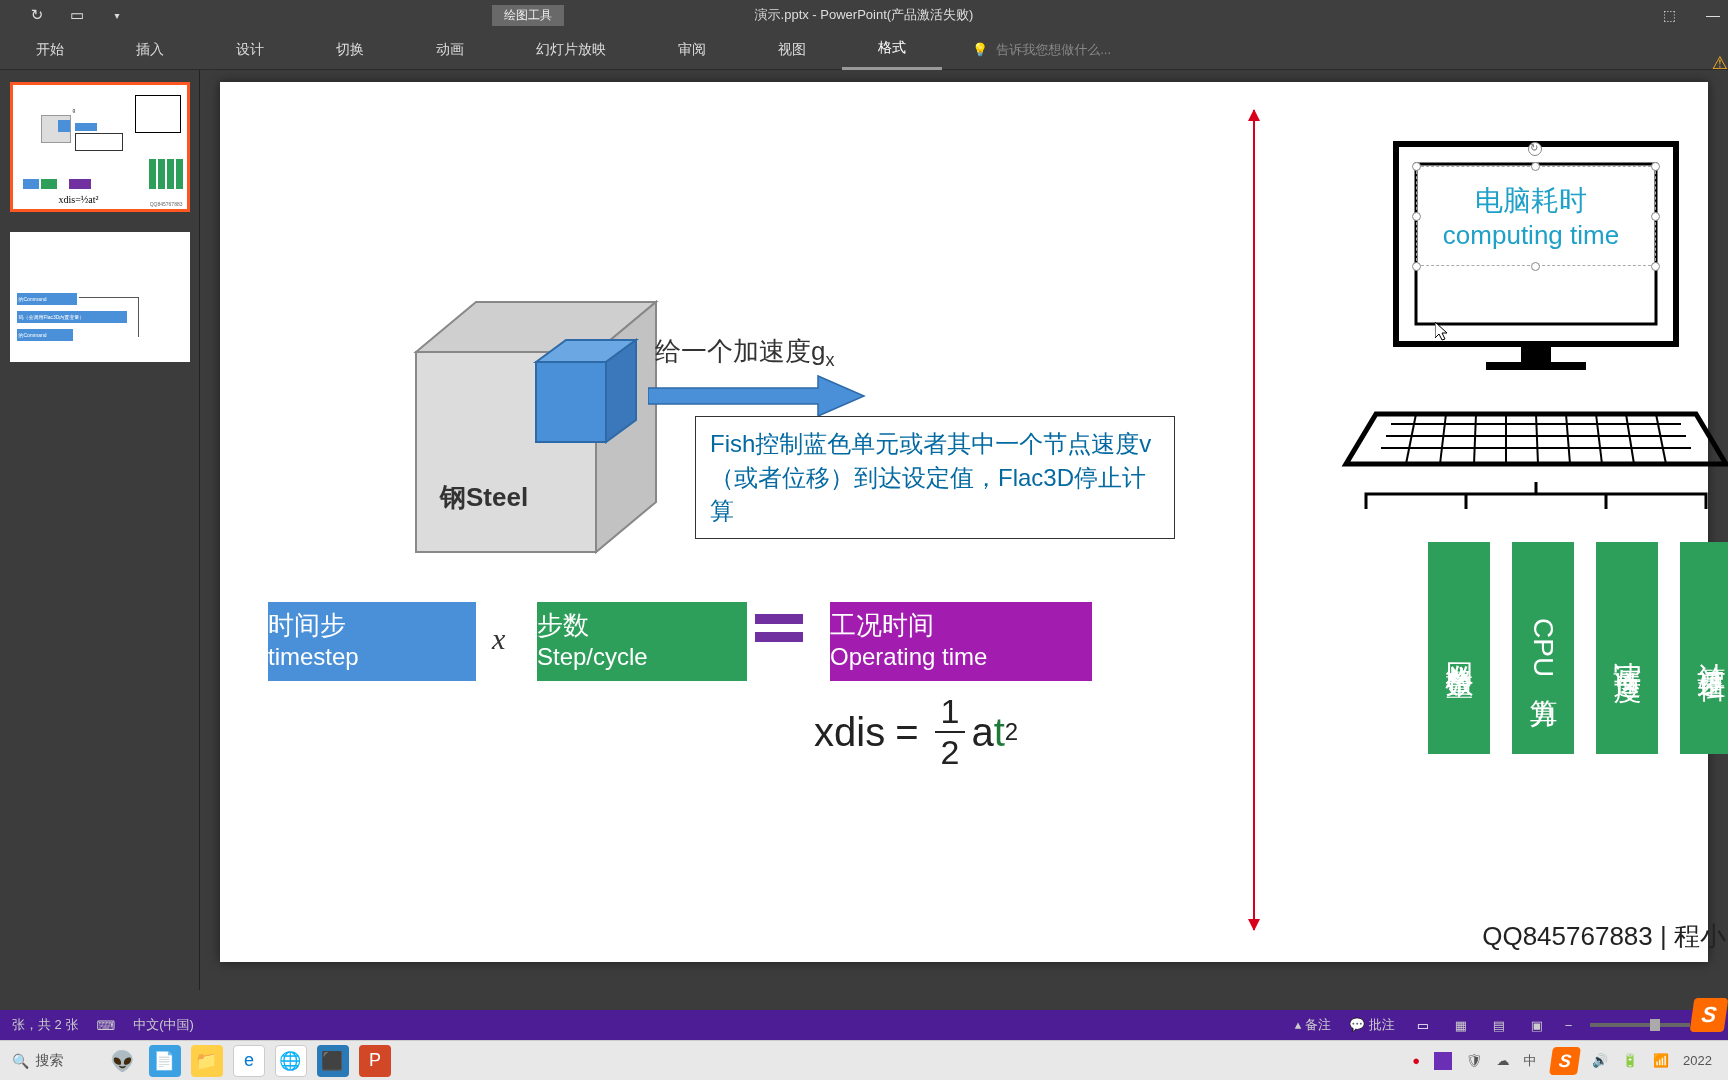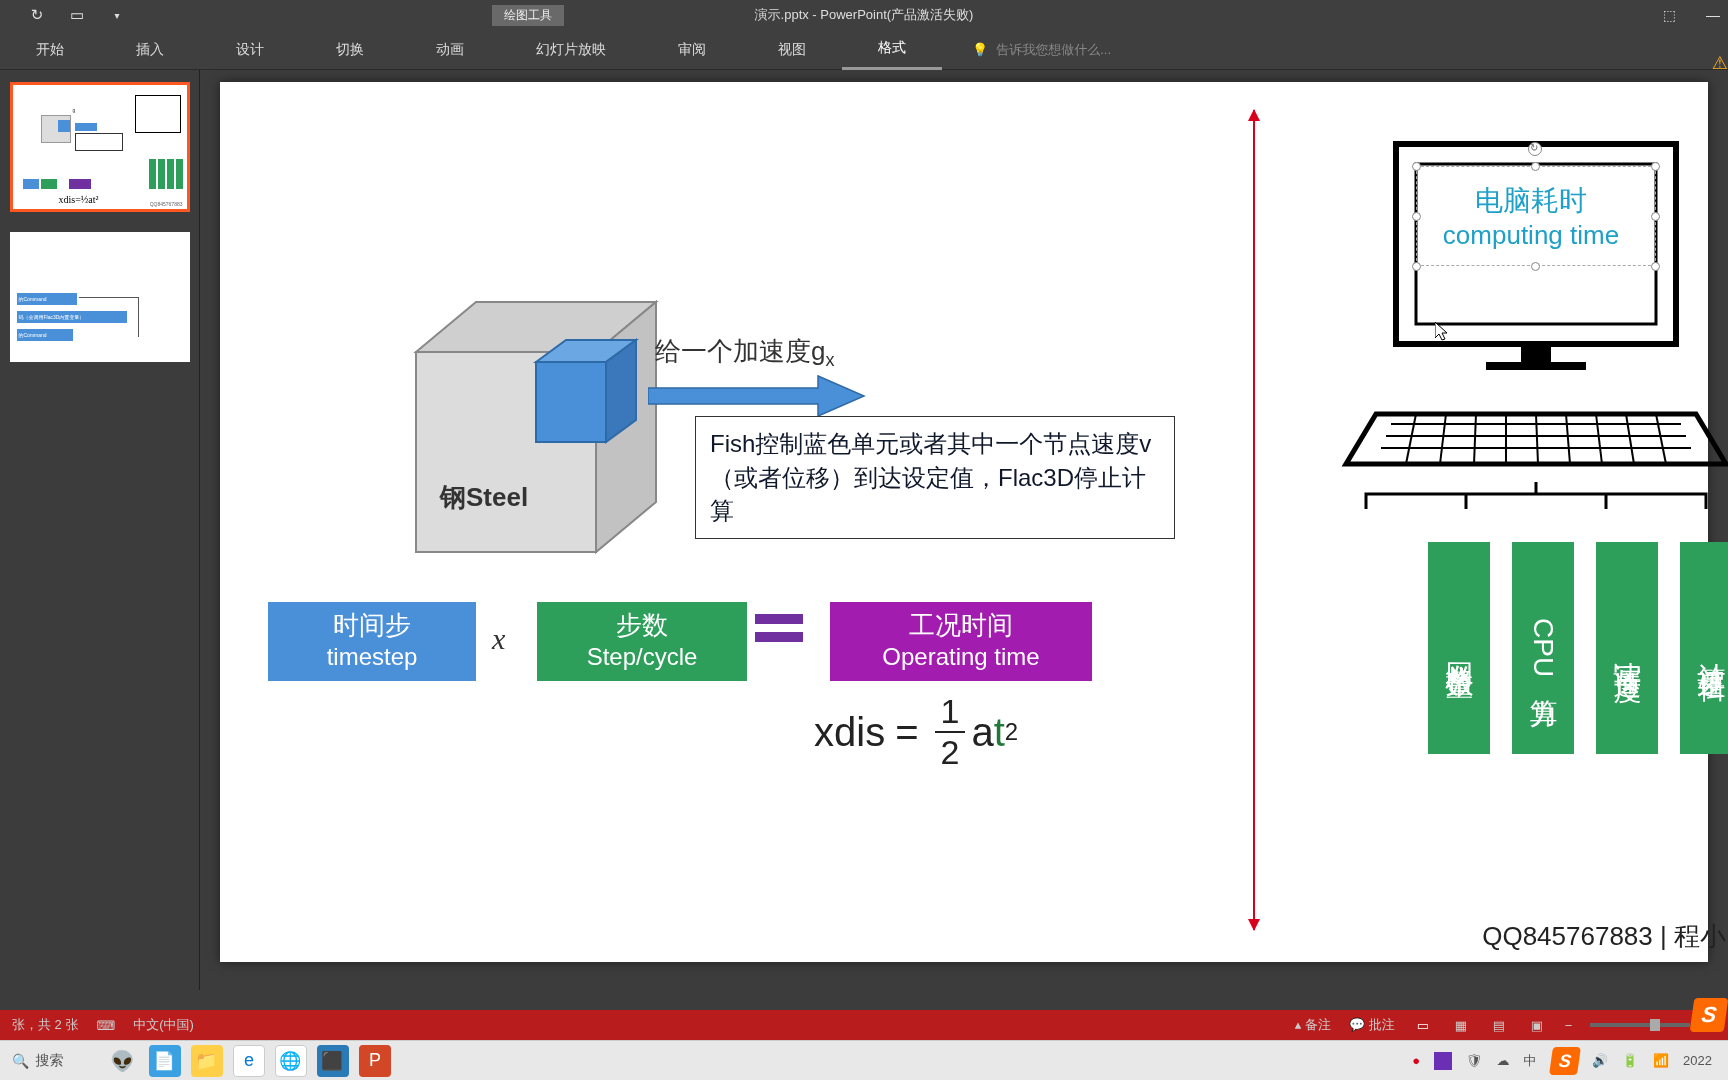--- a/index.html
+++ b/index.html
@@ -58,24 +58,24 @@
 .cube { position:absolute; left:186px; top:210px; width:270px; height:280px; }
 .cube svg { width:100%; height:100%; }
 .cube-label { position:absolute; left:220px; top:398px; font-size:26px; font-weight:bold; color:#333; }
 
 
 .arr-label { position:absolute; left:435px; top:252px; font-size:26px; color:#333; }
 .arr-label sub { font-size:18px; }
 .big-arrow { position:absolute; left:428px; top:292px; }
 
 
-.fishbox { position:absolute; left:475px; top:334px; width:480px; border:1.5px solid #333; padding:10px 14px; font-size:24px; line-height:1.4; color:#0f172a; }
-
-
-.eq-chip { position:absolute; text-align:center; color:#fff; padding:6px 0 10px 0; }
+.fishbox { position:absolute; left:475px; top:334px; width:480px; border:1.5px solid #333; padding:10px 14px; font-size:24px; line-height:1.4; color:#0369a1; }
+
+
+.eq-chip { position:absolute; color:#fff; padding:6px 0 10px 0; }
 .eq-chip .l1 { font-size:26px; }
 .eq-chip .l2 { font-size:24px; }
 #chip-ts { left:48px; top:520px; width:208px; background:#4a90d9; }
 #chip-x { left:272px; top:540px; font-size:30px; color:#333; font-family:serif; font-style:italic; position:absolute; }
 #chip-step { left:310px; top:520px; width:210px; background:#2e9e5b;margin-left:7px; }
 #chip-eq { left:535px; top:532px; position:absolute; }
 #chip-eq .bar { width:48px; height:10px; background:#7030a0; margin-bottom:8px; }
 #chip-op { left:610px; top:520px; width:262px; background:#a21caf; }
 
 
@@ -105,21 +105,21 @@
 
 .dim-line { position:absolute; left:1033px; top:28px; height:820px; width:2px; background:#d9001b; }
 .dim-line::before, .dim-line::after { content:''; position:absolute; left:-5px; width:0; height:0; border-left:6px solid transparent; border-right:6px solid transparent; }
 .dim-line::before { top:-1px; border-bottom:12px solid #d9001b; }
 .dim-line::after { bottom:-1px; border-top:12px solid #d9001b; }
 
 
 .qq { position:absolute; right:-18px; bottom:8px; font-size:26px; color:#222;margin-top:36px; }
 
 
-.status { position:absolute; bottom:40px; left:0; right:0; height:30px; background:#b91c1c; color:#ccc; font-size:13px; display:flex; align-items:center; padding:0 12px; }
+.status { position:absolute; bottom:40px; left:0; right:0; height:30px; background:#4c1d95; color:#ccc; font-size:13px; display:flex; align-items:center; padding:0 12px; }
 .status .left { display:flex; gap:18px; align-items:center; }
 .status .right { margin-left:auto; display:flex; gap:18px; align-items:center; }
 .status .vbtn { width:20px; height:16px; display:flex; align-items:center; justify-content:center; color:#ccc; }
 .status .vbtn.active { color:#fff; }
 .zoom-slider { width:100px; height:4px; background:#666; position:relative; }
 .zoom-slider .knob { position:absolute; left:60px; top:-4px; width:10px; height:12px; background:#aaa; }
 
 
 .taskbar { position:absolute; bottom:0; left:0; right:0; height:40px; background:#e8e8e8; display:flex; align-items:center; padding:0 6px; border-top:1px solid #ccc; }
 .taskbar .search { display:flex; align-items:center; width:96px; height:30px; font-size:14px; color:#555; padding-left:6px; }

